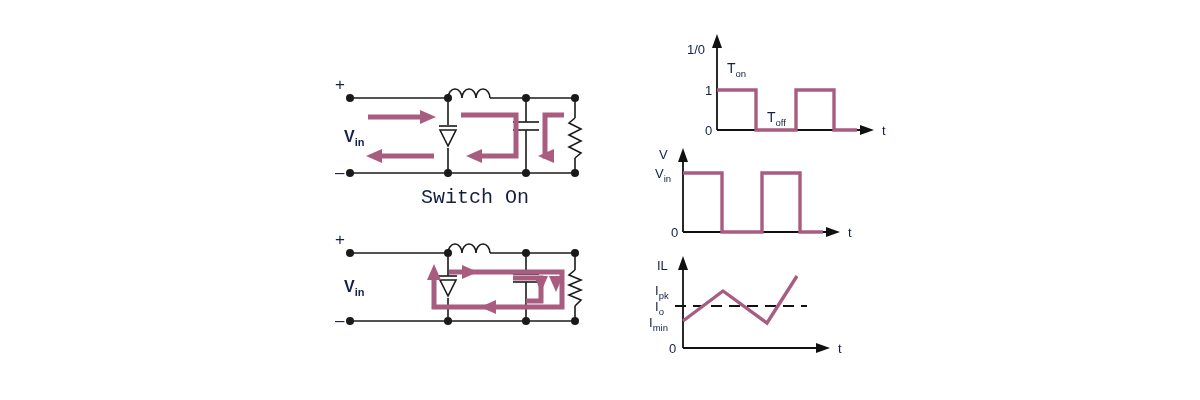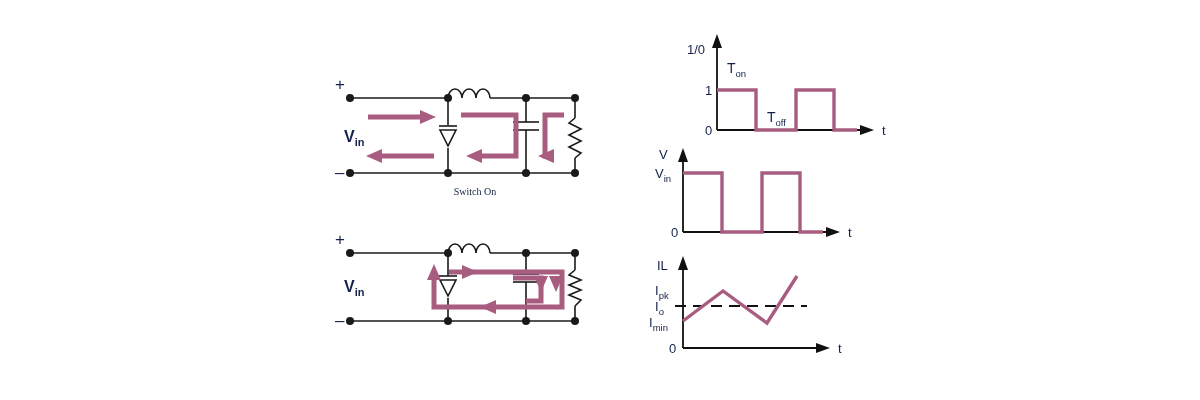--- a/index.html
+++ b/index.html
@@ -55,23 +55,23 @@
   .lbl-region  { font-size: 14px; }
   .lbl-sign    { font-size: 17px; }
   .lbl-src     { font-size: 16px; font-weight: bold; }
   .sub         { font-size: 9.5px; }
   .sub-lg      { font-size: 11px; }
 
   .caption {
     position: absolute;
     width: 100%;
     text-align: center;
-    font-size: 10px;
+    font-size: 20px;
     color: #13203f;
-    font-family: Liberation Serif, serif;
+    font-family: Liberation Mono, monospace;
     white-space: nowrap;
   }
   #caption-on  { left: 0; top: 116px; }
   #caption-off { left: 0; top: 100px; }
 </style>
 </head>
 <body>
 
 <div class="stage">
 

